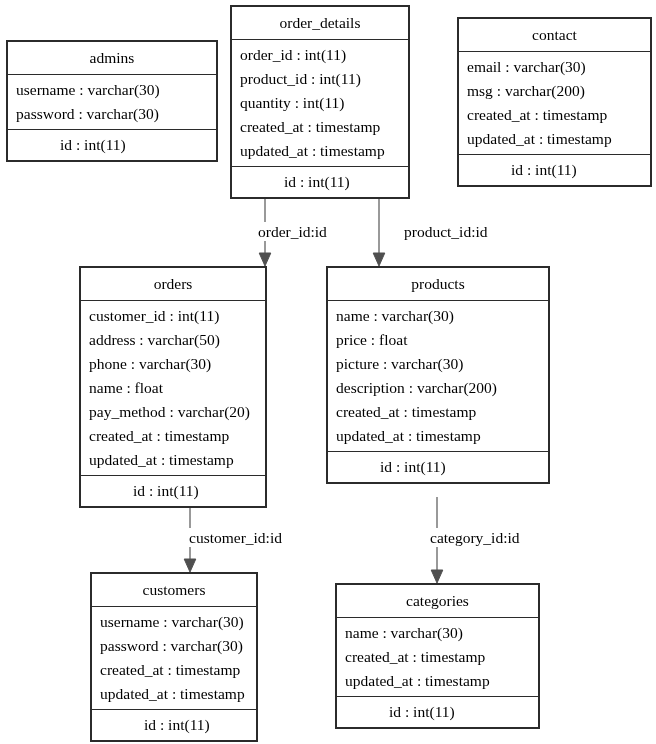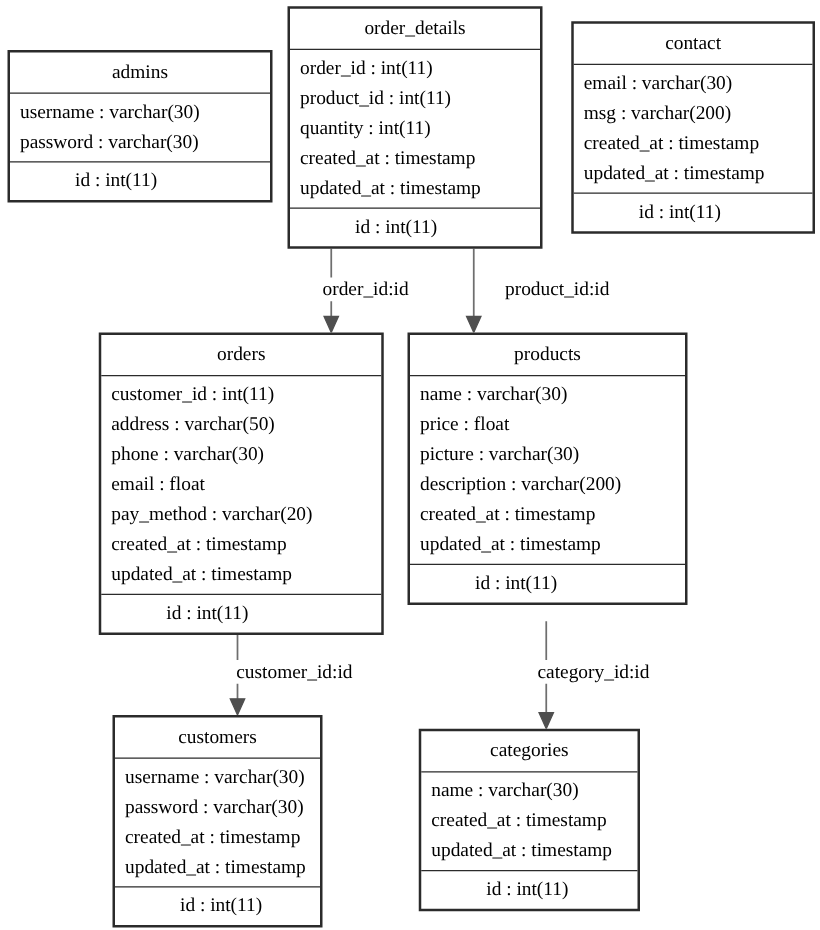--- a/index.html
+++ b/index.html
@@ -92,21 +92,21 @@
 
 <div class="tbl" style="left:6px;top:40px;width:212px">
   <div class="tbl-title">admins</div>
   <div class="tbl-cols">
     <div class="col-row">username : varchar(30)</div>
     <div class="col-row">password : varchar(30)</div>
   </div>
   <div class="tbl-pk">id : int(11)</div>
 </div>
 
-<div class="tbl" style="left:230px;top:5px;width:204px">
+<div class="tbl" style="left:230px;top:5px;width:180px">
   <div class="tbl-title">order_details</div>
   <div class="tbl-cols">
     <div class="col-row">order_id : int(11)</div>
     <div class="col-row">product_id : int(11)</div>
     <div class="col-row">quantity : int(11)</div>
     <div class="col-row">created_at : timestamp</div>
     <div class="col-row">updated_at : timestamp</div>
   </div>
   <div class="tbl-pk">id : int(11)</div>
 </div>
@@ -115,27 +115,27 @@
   <div class="tbl-title">contact</div>
   <div class="tbl-cols">
     <div class="col-row">email : varchar(30)</div>
     <div class="col-row">msg : varchar(200)</div>
     <div class="col-row">created_at : timestamp</div>
     <div class="col-row">updated_at : timestamp</div>
   </div>
   <div class="tbl-pk">id : int(11)</div>
 </div>
 
-<div class="tbl" style="left:79px;top:266px;width:228px">
+<div class="tbl" style="left:79px;top:266px;width:188px">
   <div class="tbl-title">orders</div>
   <div class="tbl-cols">
     <div class="col-row">customer_id : int(11)</div>
     <div class="col-row">address : varchar(50)</div>
     <div class="col-row">phone : varchar(30)</div>
-    <div class="col-row">email : float</div>
+    <div class="col-row">name : float</div>
     <div class="col-row">pay_method : varchar(20)</div>
     <div class="col-row">created_at : timestamp</div>
     <div class="col-row">updated_at : timestamp</div>
   </div>
   <div class="tbl-pk">id : int(11)</div>
 </div>
 
 <div class="tbl" style="left:326px;top:266px;width:224px">
   <div class="tbl-title">products</div>
   <div class="tbl-cols">
@@ -153,21 +153,21 @@
   <div class="tbl-title">customers</div>
   <div class="tbl-cols">
     <div class="col-row">username : varchar(30)</div>
     <div class="col-row">password : varchar(30)</div>
     <div class="col-row">created_at : timestamp</div>
     <div class="col-row">updated_at : timestamp</div>
   </div>
   <div class="tbl-pk">id : int(11)</div>
 </div>
 
-<div class="tbl" style="left:335px;top:583px;width:177px">
+<div class="tbl" style="left:335px;top:583px;width:205px">
   <div class="tbl-title">categories</div>
   <div class="tbl-cols">
     <div class="col-row">name : varchar(30)</div>
     <div class="col-row">created_at : timestamp</div>
     <div class="col-row">updated_at : timestamp</div>
   </div>
   <div class="tbl-pk">id : int(11)</div>
 </div>
 
 <div class="edge-label" style="left:256px;top:222px">order_id:id</div>

